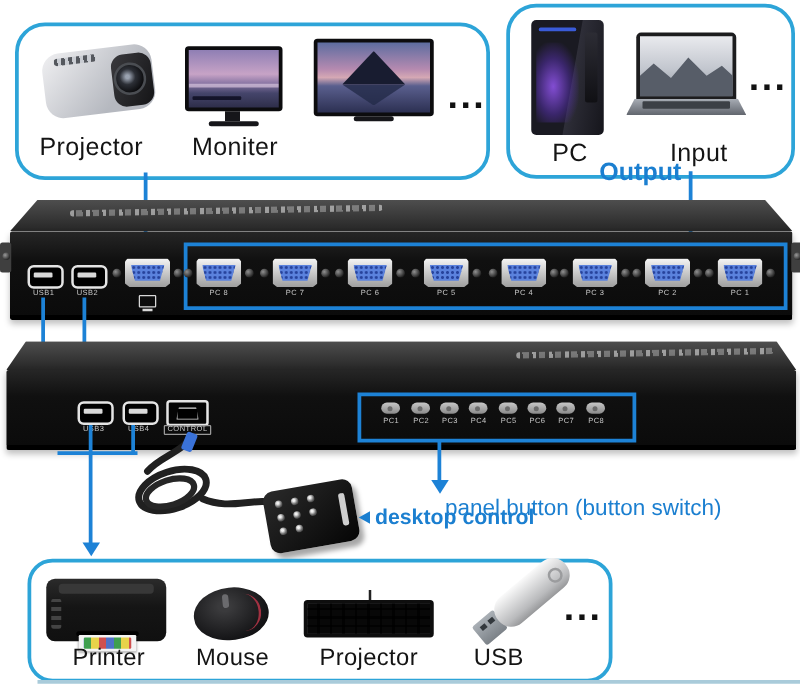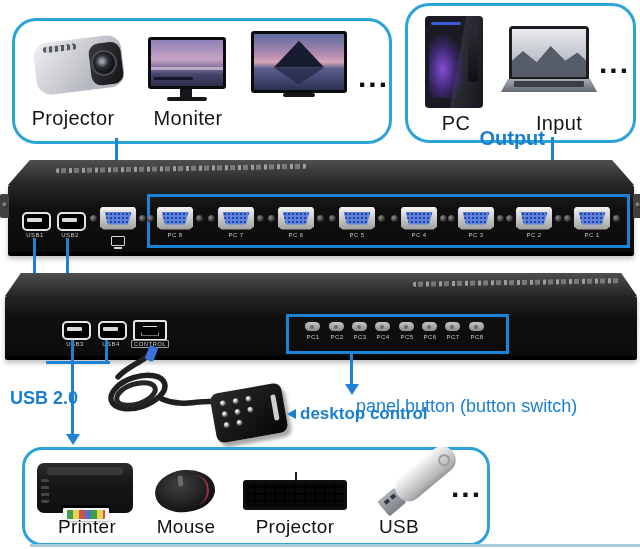--- a/index.html
+++ b/index.html
@@ -309,21 +309,20 @@
   </div>
 
   <div class="vline" style="left:350px;top:352px;height:34px;"></div>
   <div class="arrow-down" style="left:345px;top:384px;"></div>
   <div class="blue-note" style="left:356px;top:396px;font-size:18px;font-weight:400;">panel button (button switch)</div>
 
   <div class="hline" style="left:46px;top:361px;width:64px;"></div>
   <div class="vline" style="left:105px;top:340px;height:24px;"></div>
   <div class="vline" style="left:71px;top:340px;height:96px;"></div>
   <div class="arrow-down" style="left:66px;top:434px;"></div>
-  <div class="blue-note" style="left:10px;top:388px;font-size:18px;">USB 2.0</div>
 
   <svg class="abs" style="left:90px;top:335px;" width="170" height="115" viewBox="0 0 170 115">
     <path d="M62,14 C58,26 38,30 28,42" fill="none" stroke="#202020" stroke-width="5.5" stroke-linecap="round"></path>
     <ellipse cx="48" cy="57" rx="28" ry="15" fill="none" stroke="#202020" stroke-width="5.5" transform="rotate(-18 48 57)"></ellipse>
     <ellipse cx="46" cy="59" rx="20" ry="10" fill="none" stroke="#262626" stroke-width="5" transform="rotate(-18 46 59)"></ellipse>
     <path d="M72,64 C95,74 112,62 134,68" fill="none" stroke="#202020" stroke-width="5.5" stroke-linecap="round"></path>
   </svg>
   <div class="plug" style="left:147px;top:346px;"></div>
   <div class="remote" style="left:213px;top:388px;">
     <div class="grid">

